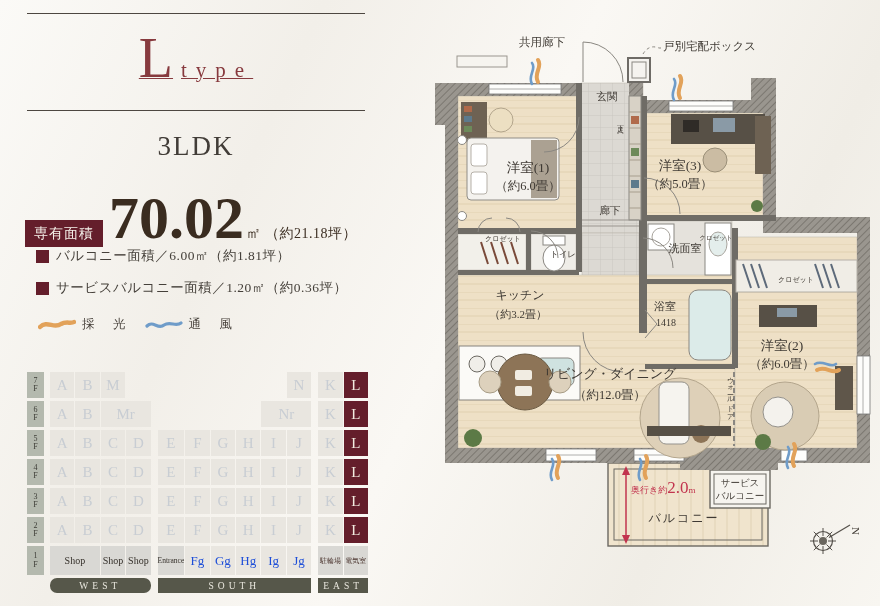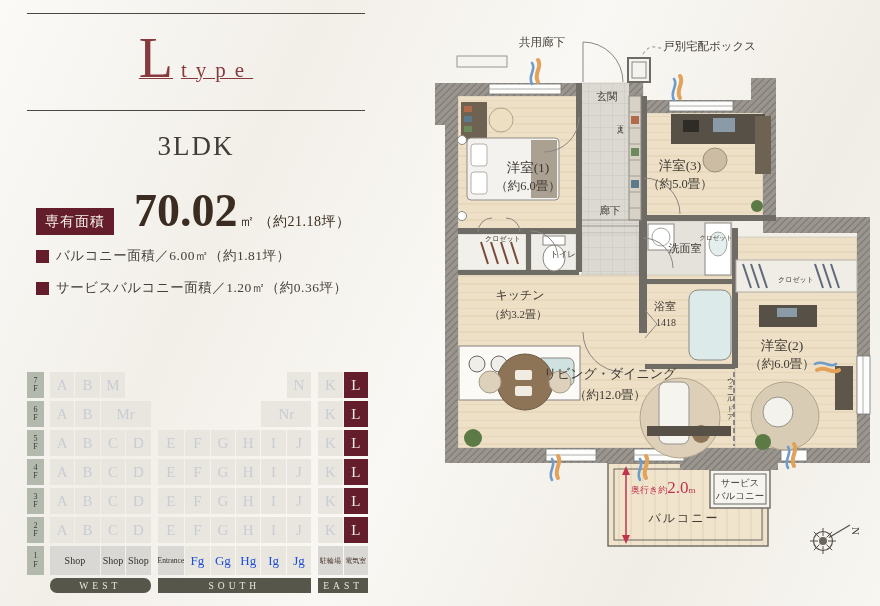--- a/index.html
+++ b/index.html
@@ -5,24 +5,24 @@
   html,body{margin:0;padding:0;}
   #stage{position:relative;width:880px;height:606px;overflow:hidden;
     background:linear-gradient(115deg,#fbfaf7 0%,#f2efe9 28%,#faf8f4 52%,#f0ede6 78%,#f8f6f1 100%);
     font-family:"Liberation Serif","DejaVu Serif",serif;color:#3e3933;}
   .rule{position:absolute;left:27px;width:338px;height:1px;background:#4d4741;}
   .title-block{position:absolute;left:27px;top:30px;width:338px;text-align:center;color:#873a3e;text-decoration:underline;}
   .title-block .big-l{font-size:56px;line-height:1;}
   .title-block .type-word{font-size:21px;letter-spacing:9px;margin-left:8px;}
   .plan-type{position:absolute;left:27px;top:131px;width:338px;text-align:center;
     font-size:27px;letter-spacing:2px;color:#413c37;}
-  .area-row{position:absolute;left:36px;top:188px;display:flex;align-items:baseline;}
+  .area-row{position:absolute;left:25px;top:188px;display:flex;align-items:baseline;}
   .area-badge{background:#641e2b;color:#f5f1ea;font-size:14px;letter-spacing:1px;
     padding:5px 9px 4px 9px;}
-  .area-value{font-size:46px;font-weight:bold;color:#3a2c20;margin-left:20px;line-height:1;}
+  .area-value{font-size:60px;font-weight:bold;color:#3a2c20;margin-left:6px;line-height:1;}
   .area-unit{font-size:15px;color:#3a2c20;margin-left:2px;}
   .area-tsubo{font-size:14px;color:#3a2c20;margin-left:4px;letter-spacing:0.5px;}
   .detail-item{position:absolute;left:36px;display:flex;align-items:center;
     font-size:13.5px;color:#45403a;letter-spacing:0.5px;}
   .detail-item .sq{width:13px;height:13px;background:#641e2b;margin-right:7px;flex:0 0 auto;}
   .legend{position:absolute;left:38px;top:316px;display:flex;align-items:center;}
   .legend .lg-label{font-size:12.5px;letter-spacing:3px;color:#47413b;margin:0 16px 0 6px;}
   .floor-grid{position:absolute;left:27px;top:372px;width:341px;display:grid;
     grid-template-columns:17px 4px repeat(4,1fr) 5px repeat(6,1fr) 5px repeat(2,1fr);
     grid-template-rows:repeat(6,26px) 29px 15px;row-gap:3px;column-gap:1px;}
@@ -63,20 +63,30 @@
 
   <div class="detail-item" style="top:247px">
     <span class="sq"></span>
     <span>バルコニー面積／6.00㎡（約1.81坪）</span>
   </div>
   <div class="detail-item" style="top:279px">
     <span class="sq"></span>
     <span>サービスバルコニー面積／1.20㎡（約0.36坪）</span>
   </div>
 
+  <div class="legend">
+    <svg width="38" height="14">
+      <path d="M2,9 C9,2 16,11 23,6 C28,3 33,6 36,4" fill="none" stroke-width="4.5" stroke-linecap="round" stroke="#e2a25a"></path>
+    </svg>
+    <span class="lg-label">採　光</span>
+    <svg width="38" height="14">
+      <path d="M2,8 C8,2 13,12 19,7 C25,3 31,9 36,5" fill="none" stroke-width="3.2" stroke-linecap="round" stroke="#6f9cc9"></path>
+    </svg>
+    <span class="lg-label">通　風</span>
+  </div>
 
   <div class="floor-grid">
       <div class="floor-cell" style="grid-area: 1 / 1;">
         <span>7</span>
         <span>F</span>
       </div>
       <div class="unit-cell" style="grid-area: 1 / 3 / auto / span 1;">A</div>
       <div class="unit-cell" style="grid-area: 1 / 4 / auto / span 1;">B</div>
       <div class="unit-cell" style="grid-area: 1 / 5 / auto / span 1;">M</div>
       <div class="unit-cell" style="grid-area: 1 / 13 / auto / span 1;">N</div>

